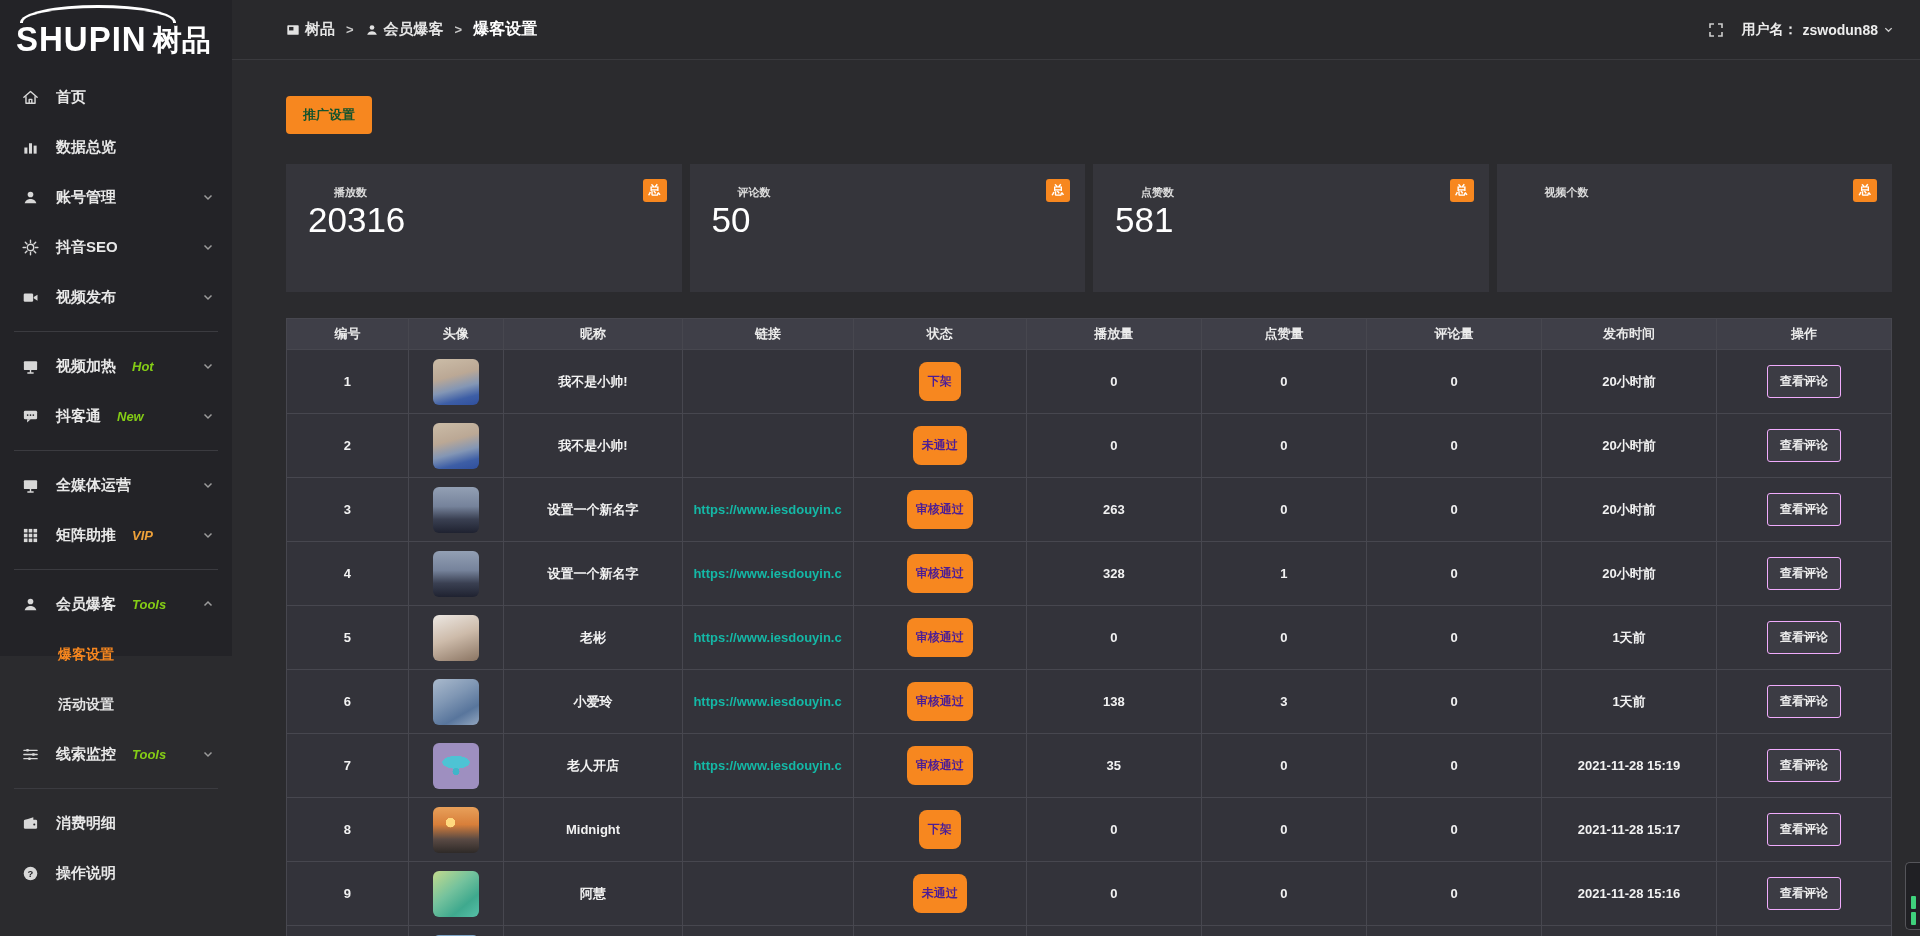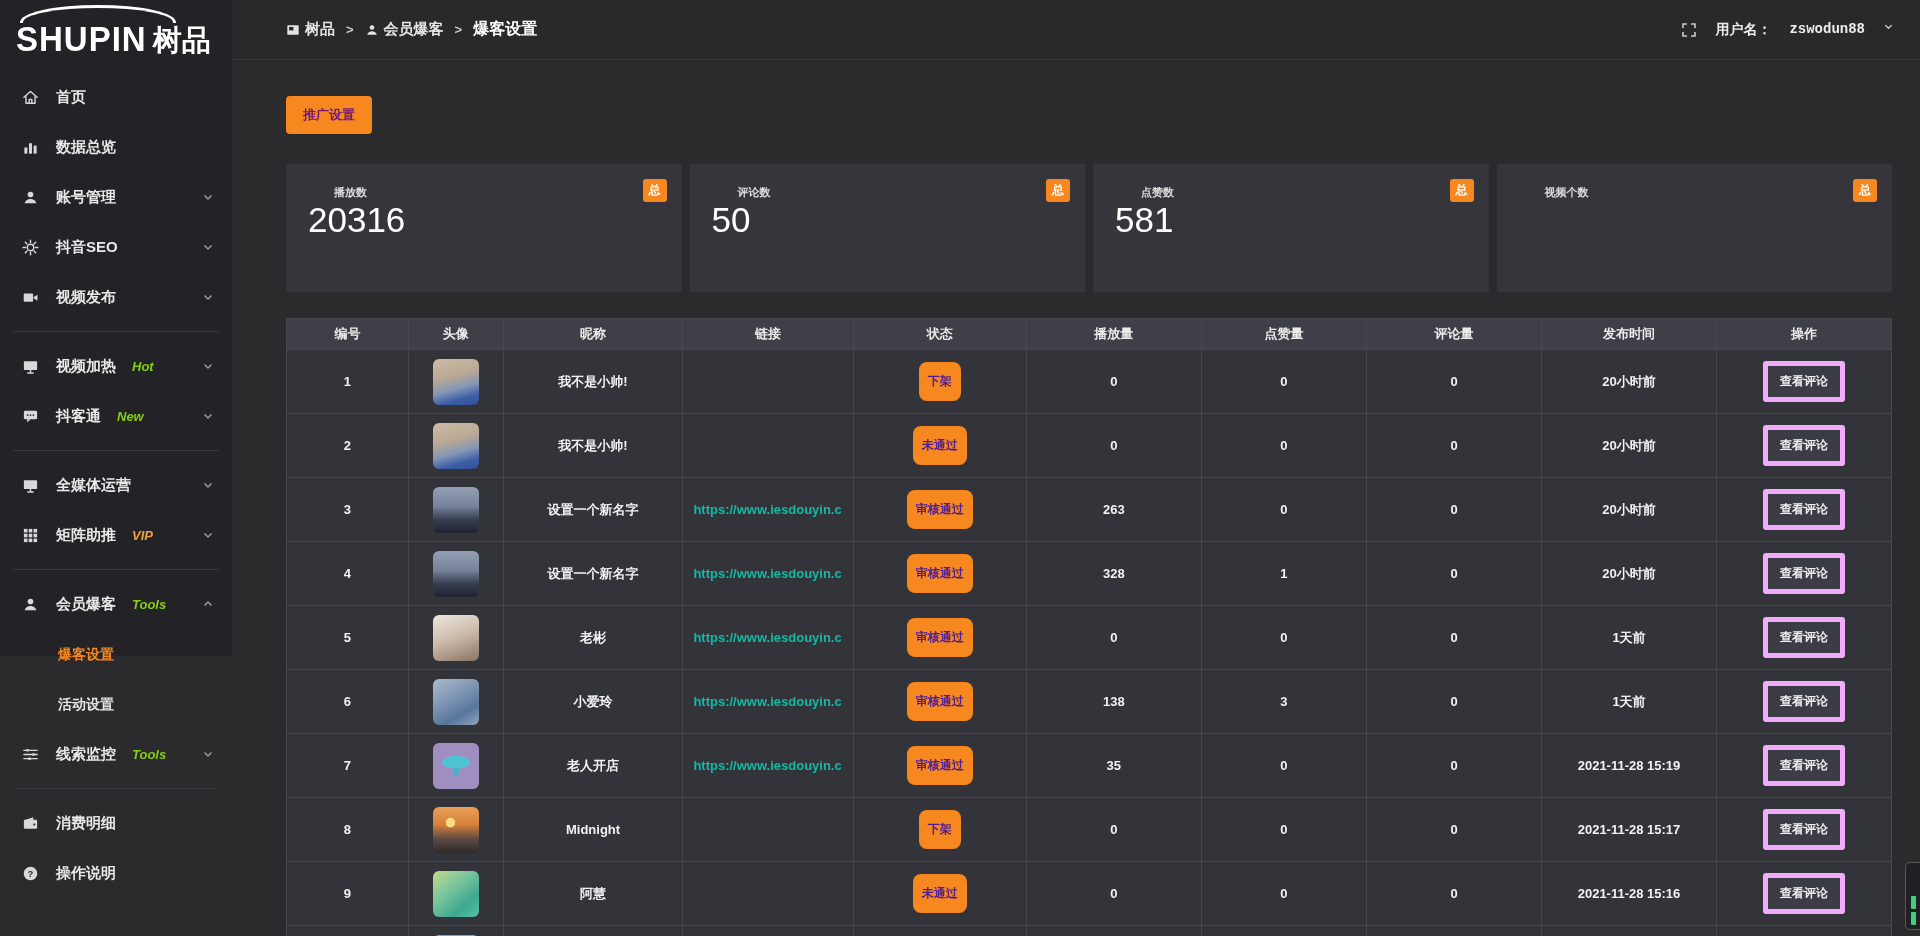--- a/index.html
+++ b/index.html
@@ -30,25 +30,25 @@
   .side-sub-item.active{color:#f7871f;}
   
   .topbar{position:absolute;left:232px;top:0;right:0;height:60px;background:#29292c;
     border-bottom:1px solid #3a3a3e;display:flex;align-items:center;justify-content:space-between;
     padding:0 26px 0 54px;box-sizing:border-box;z-index:1;}
   .crumb{display:flex;align-items:center;gap:11px;font-size:15px;color:#e5e5e5;font-weight:bold;}
   .crumb-item{display:flex;align-items:center;gap:5px;}
   .crumb-item:last-child{font-size:16px;color:#fff;}
   .crumb-sep{color:#c9c9c9;font-size:13px;}
   .top-right{display:flex;align-items:center;gap:18px;color:#ededed;font-size:14px;font-weight:bold;}
-  .user-chip{display:flex;gap:18px;cursor:pointer;font-family:Liberation Mono, monospace;}
+  .user-chip{display:flex;align-items:center;gap:5px;cursor:pointer;}
   
   .main{position:absolute;left:232px;top:61px;right:0;bottom:0;box-sizing:border-box;
     padding:35px 28px 0 54px;background:#2b2b2e;overflow:hidden;}
-  .promo-btn{background:#f7871f;color:#701a75;font-size:13px;font-weight:bold;border:none;
+  .promo-btn{background:#f7871f;color:#14532d;font-size:13px;font-weight:bold;border:none;
     border-radius:4px;padding:10px 17px;cursor:pointer;font-family:inherit;}
   .stats{display:grid;grid-template-columns:repeat(4,1fr);gap:8px;margin-top:30px;}
   .card{position:relative;background:#35353b;height:128px;box-sizing:border-box;padding:21px 22px;}
   .card-label{font-size:11px;color:#dcdcdc;font-weight:bold;margin-left:26px;}
   .card-value{font-size:35px;color:#fff;}
   .card-badge{position:absolute;top:15px;right:15px;background:#f7871f;color:#fff;font-size:12px;
     font-weight:bold;padding:3px 6px;border-radius:3px;}
   
   .grid-table{width:100%;border-collapse:collapse;table-layout:fixed;margin-top:26px;background:#33333a;}
   .grid-table th{background:#3f3f48;height:30px;font-size:13px;color:#ebebeb;font-weight:bold;
@@ -67,21 +67,21 @@
       #9e8fc0;}
   .a8{background:
       radial-gradient(circle at 38% 34%, #ffd97e 0 11%, transparent 12%),
       linear-gradient(180deg,#e8a05a 0%,#d87f3a 38%,#5a4a44 70%,#2e2a28 100%);}
   .a9{background:linear-gradient(140deg,#c3db8d 0%,#74c29d 42%,#3fa98e 72%,#57c0a8 100%);}
   .a10{background:linear-gradient(180deg,#7fa6c8,#5d86ad);}
   .badge-status{display:inline-block;background:#f7871f;color:#4c1d95;font-size:12px;font-weight:bold;
     padding:11px 9px;border-radius:8px;}
   .cell-link{color:#14b8a6;font-weight:bold;white-space:nowrap;display:block;overflow:hidden;
     text-decoration:none;font-size:13px;text-align:left;padding-left:6px;}
-  .btn-view{background:#3c3c44;border:5px solid #f0abfc;color:#ededed;font-size:12px;font-weight:bold;
+  .btn-view{background:#3c3c44;border:1px solid #f0abfc;color:#ededed;font-size:12px;font-weight:bold;
     padding:7px 12px;border-radius:3px;cursor:pointer;font-family:inherit;}
   
   .float-widget{position:absolute;right:0;top:862px;width:15px;height:68px;background:#202024;
     border:1px solid #55555a;border-right:none;border-radius:5px 0 0 5px;z-index:5;
     display:flex;flex-direction:column;justify-content:flex-end;align-items:center;padding-bottom:4px;box-sizing:border-box;}
   .fw-bar{width:5px;height:13px;background:#3fd17c;border-radius:1px;margin-top:3px;}
 </style>
 </head>
 <body>
 

